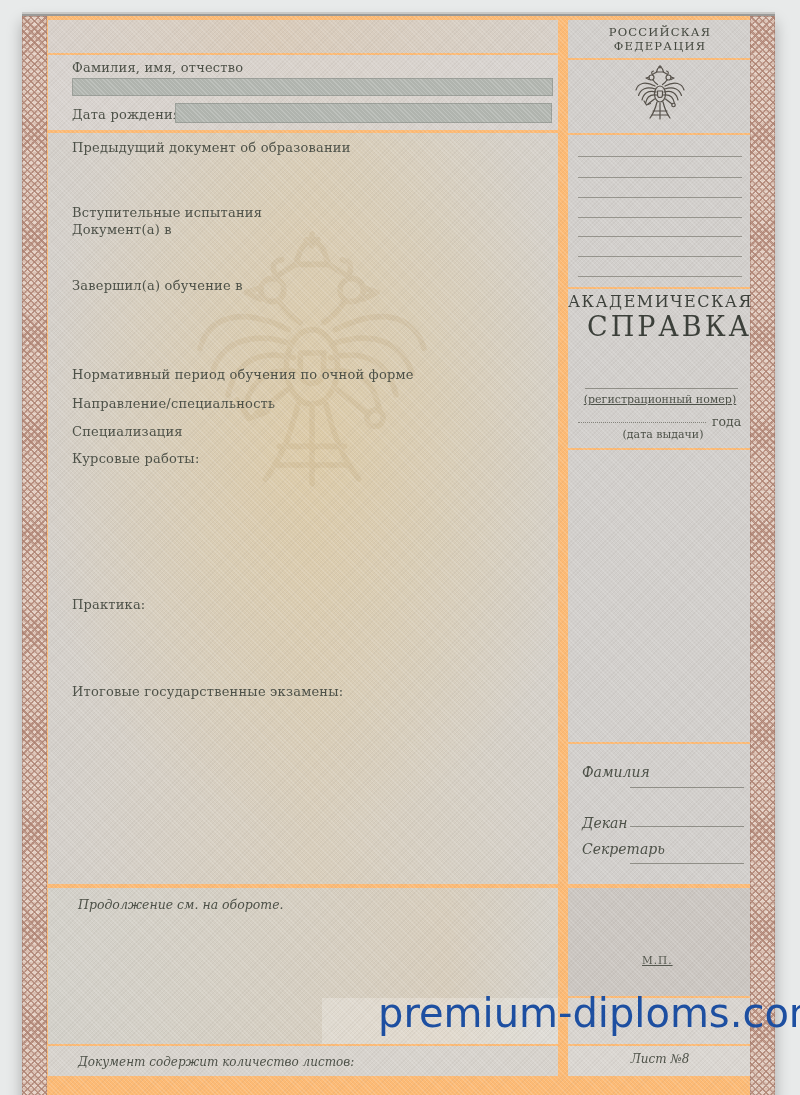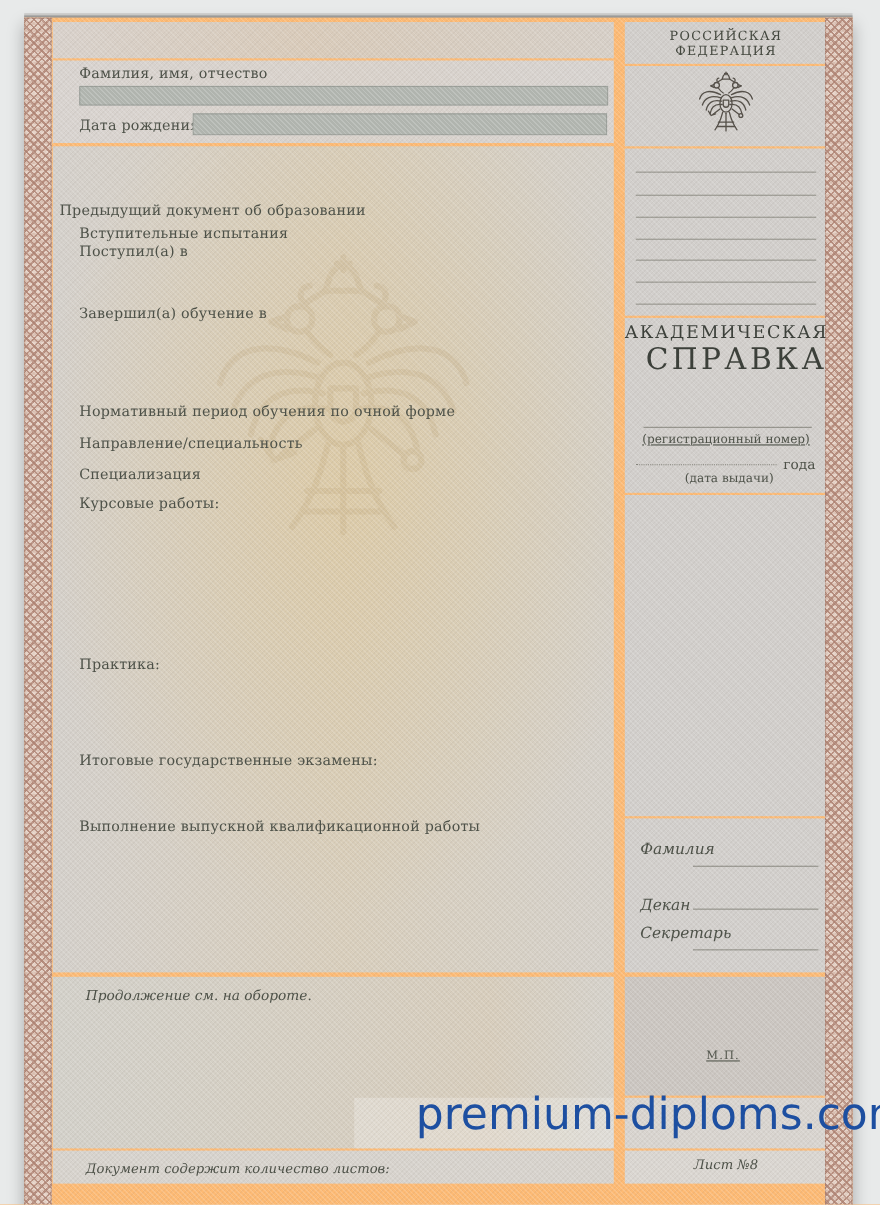--- a/index.html
+++ b/index.html
@@ -167,31 +167,30 @@
     <div class="t rc small" style="top:377px;font-size:11px;">(регистрационный номер)</div>
     <div class="dotline" style="left:556px;top:405px;width:128px;"></div>
     <div class="t" style="left:690px;top:398px;font-size:12.5px;">года</div>
     <div class="t" style="left:576px;top:412px;width:130px;text-align:center;font-size:11px;">(дата выдачи)</div>
 
     <div class="t label" style="left:50px;top:44px;">Фамилия, имя, отчество</div>
     <div class="bar" style="left:50px;top:62px;width:481px;height:18px;"></div>
     <div class="t label" style="left:50px;top:91px;">Дата рождения</div>
     <div class="bar" style="left:153px;top:87px;width:377px;height:20px;"></div>
 
-    <div class="t label" style="left:32px;top:124px;margin-top:44px;">Предыдущий документ об образовании</div>
+    <div class="t label" style="left:50px;top:124px;">Предыдущий документ об образовании</div>
     <div class="t label" style="left:50px;top:189px;">Вступительные испытания</div>
-    <div class="t label" style="left:50px;top:206px;">Поступил(а) в</div>
+    <div class="t label" style="left:50px;top:206px;">Документ(а) в</div>
     <div class="t label" style="left:50px;top:262px;">Завершил(а) обучение в</div>
     <div class="t label" style="left:50px;top:351px;">Нормативный период обучения по очной форме</div>
     <div class="t label" style="left:50px;top:380px;">Направление/специальность</div>
     <div class="t label" style="left:50px;top:408px;">Специализация</div>
     <div class="t label" style="left:50px;top:435px;">Курсовые работы:</div>
     <div class="t label" style="left:50px;top:581px;">Практика:</div>
     <div class="t label" style="left:50px;top:668px;">Итоговые государственные экзамены:</div>
-    <div class="t label" style="left:50px;top:728px;">Выполнение выпускной квалификационной работы</div>
 
     <div class="t sig ital" style="left:560px;top:748px;">Фамилия</div>
     <div class="hline" style="left:608px;top:771px;width:114px;"></div>
     <div class="t sig ital" style="left:560px;top:786px;margin-top:13px;">Декан</div>
     <div class="hline" style="left:608px;top:810px;width:114px;"></div>
     <div class="t sig ital" style="left:560px;top:825px;">Секретарь</div>
     <div class="hline" style="left:608px;top:847px;width:114px;"></div>
 
     <div class="t small" style="left:620px;top:938px;letter-spacing:1px;color:#55584f;">М.П.</div>
 

